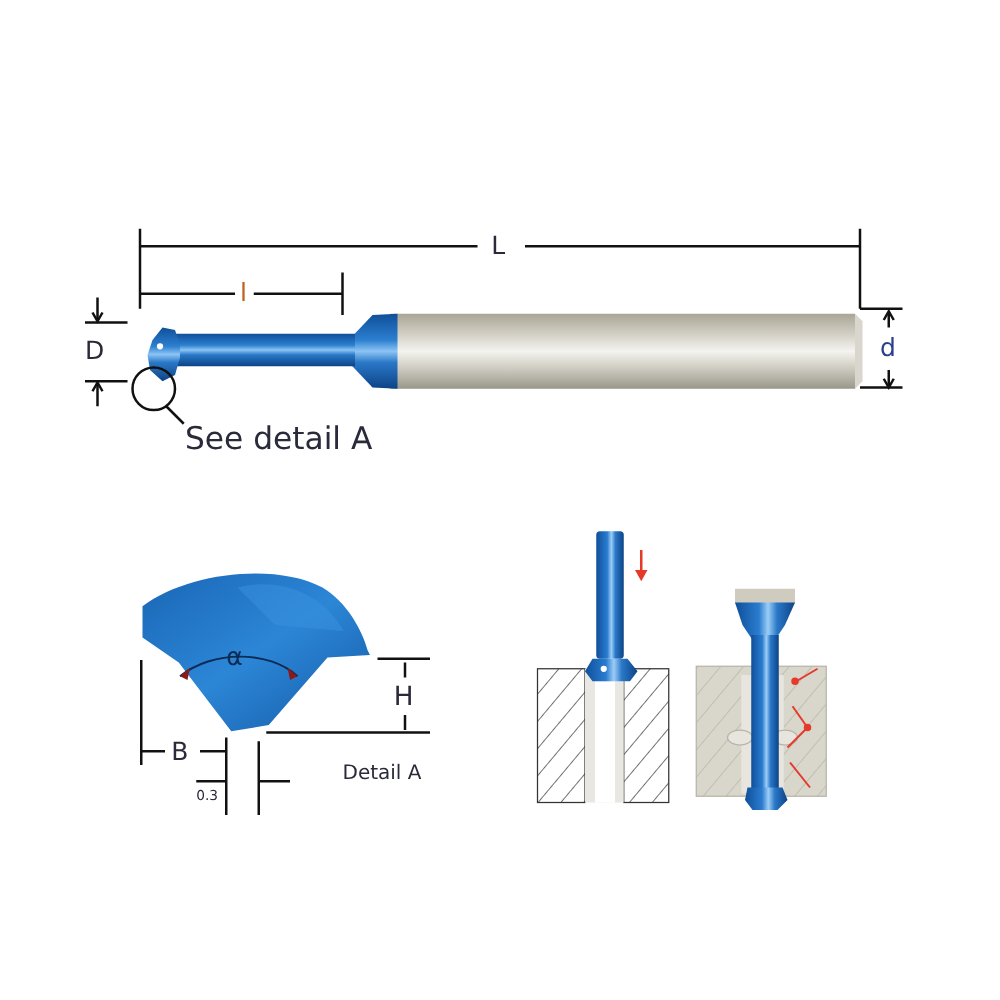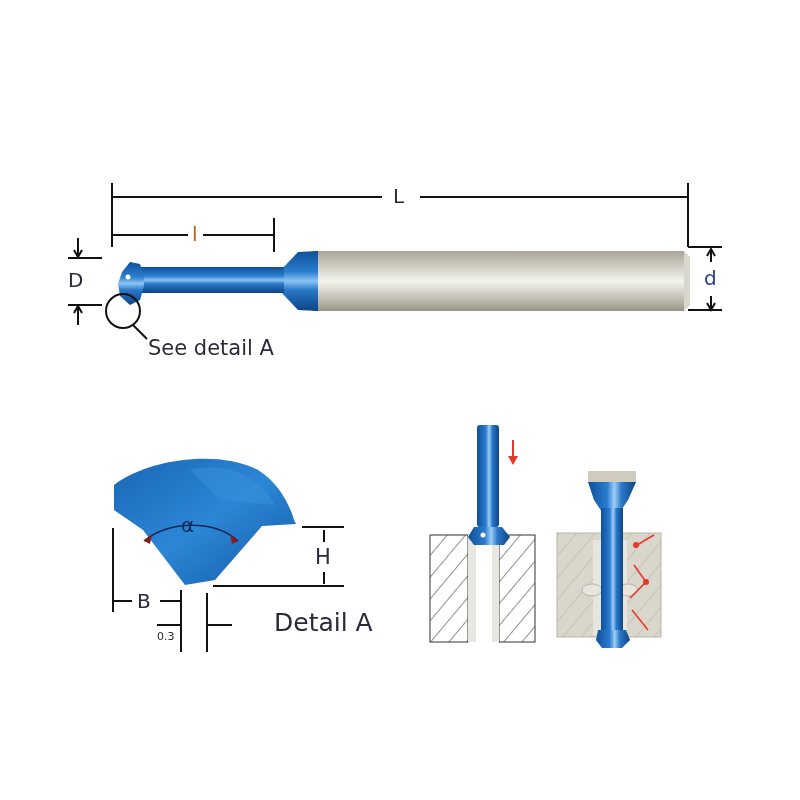--- a/index.html
+++ b/index.html
@@ -152,19 +152,19 @@
       <circle cx="646" cy="582" r="2.2"></circle>
       <line x1="632" y1="610" x2="648" y2="630"></line>
     </g>
   </g>
 </svg>
 
 <div class="label" style="left:393px; top:184px; font-size:20px;">L</div>
 <div class="label" style="left:192px; top:222px; font-size:20px; color:#c0621f;">l</div>
 <div class="label" style="left:68px; top:268px; font-size:20px;">D</div>
 <div class="label" style="left:704px; top:266px; font-size:20px; color:#2b3f8a;">d</div>
-<div class="label" style="left:148px; top:336px; font-size:21px;">See detail A</div>
+<div class="label" style="left:148px; top:336px; font-size:25px;">See detail A</div>
 
 <div class="label" style="left:181px; top:513px; font-size:20px; color:#0b2a55;">α</div>
 <div class="label" style="left:315px; top:545px; font-size:21px;">H</div>
 <div class="label" style="left:137px; top:589px; font-size:20px;">B</div>
 <div class="label" style="left:157px; top:630px; font-size:11px;">0.3</div>
-<div class="label" style="left:274px; top:608px; font-size:25px;">Detail A</div>
+<div class="label" style="left:274px; top:608px; font-size:16px;">Detail A</div>
 
 </body></html>

